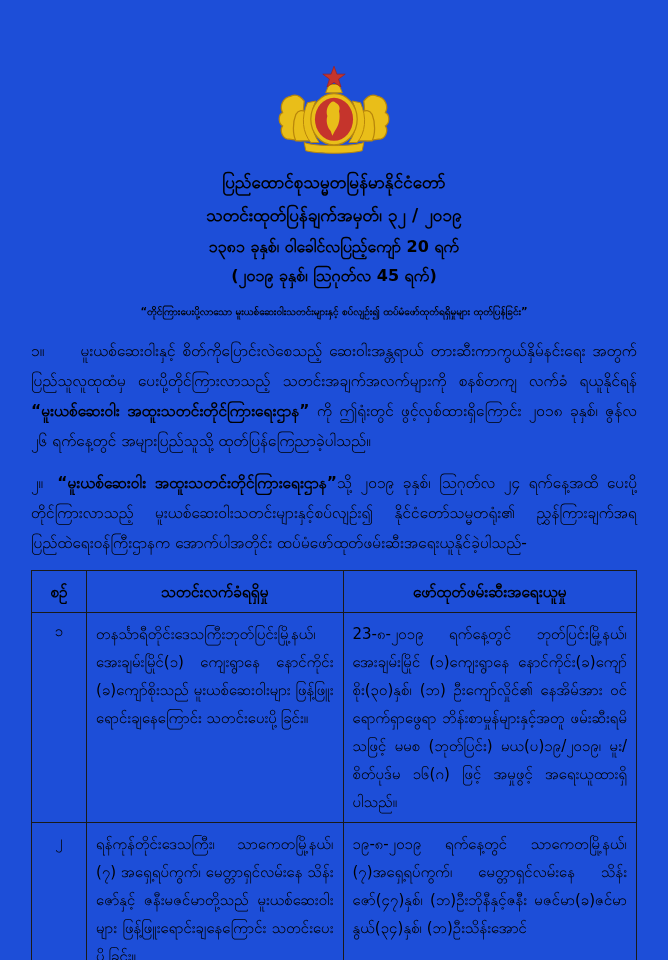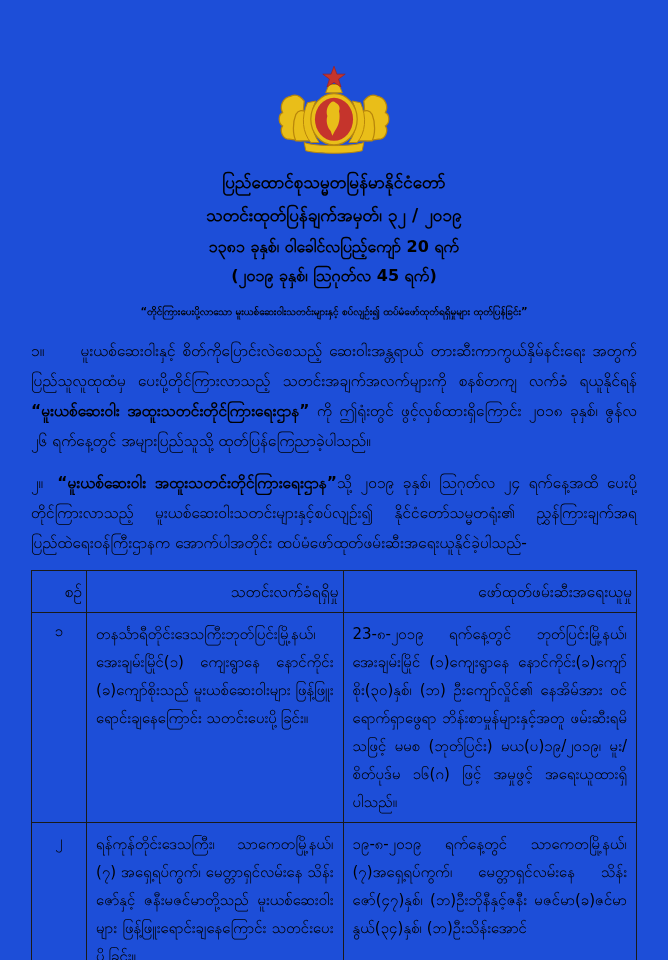--- a/index.html
+++ b/index.html
@@ -60,22 +60,22 @@
     width:100%;
     border-collapse:collapse;
     table-layout:fixed;
     font-size:15px;
   }
   table.report th, table.report td {
     border:1.6px solid #1a1a1a;
     vertical-align:top;
   }
   table.report th {
-    font-weight:normal;
-    text-align:right;
+    font-weight:bold;
+    text-align:center;
     vertical-align:middle;
     height:42px;
     line-height:22px;
     padding:4px 4px;
     font-size:15.5px;
   }
   td.cell-no {
     text-align:center;
     padding-top:8px;
     font-size:15px;

